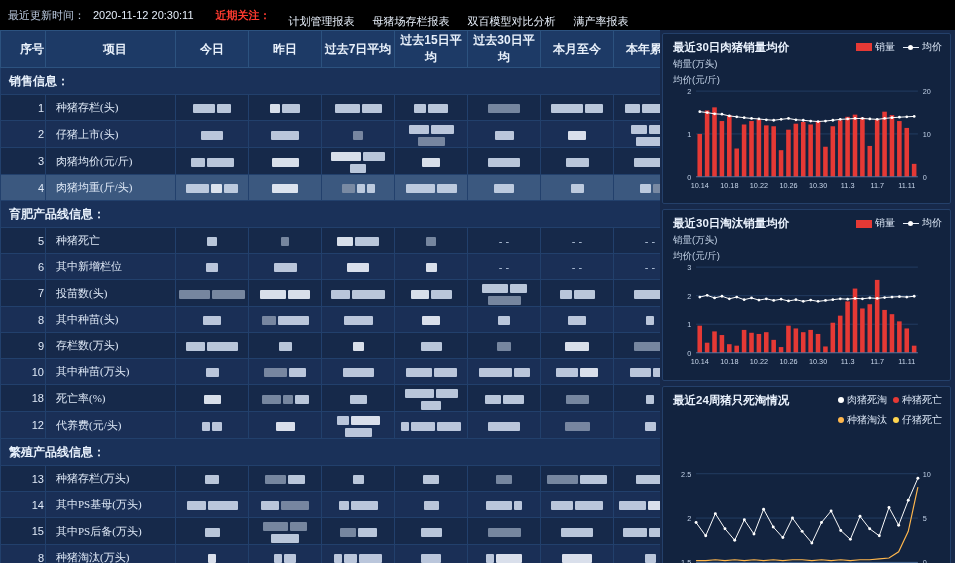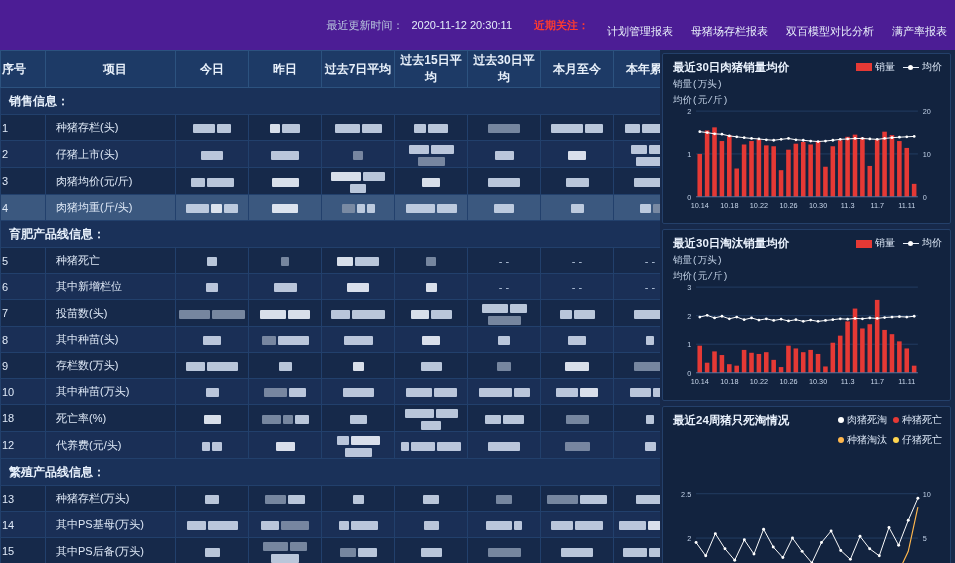--- a/index.html
+++ b/index.html
@@ -1,36 +1,36 @@
 <!DOCTYPE html>
 <html><head>
 <meta charset="utf-8">
 <style>
   html,body{margin:0;padding:0;background:#172a47;}
   body{width:955px;height:563px;overflow:hidden;font-family:"Liberation Sans","DejaVu Sans",sans-serif;color:#dbe6f5;}
   #root{position:relative;width:955px;height:563px;background:#16294a;}
 
   
-  .topbar{height:22px;background:#4c1d95;display:flex;align-items:center;padding:14px 8px;font-size:11px;color:#c9d7ea;gap:8px;white-space:nowrap;justify-content:flex-end;}
+  .topbar{height:22px;background:#000000;display:flex;align-items:center;padding:4px 8px;font-size:11px;color:#c9d7ea;gap:8px;white-space:nowrap;}
   .topbar .upd{color:#b9c8de;}
   .topbar .time{color:#e4edf9;}
   .topbar .focus-label{color:#ff3b30;font-weight:bold;margin-left:14px;}
   .topbar .flink{color:#e8f0fb;margin-left:10px;cursor:pointer;margin-top:12px;}
 
   
   .body-wrap{display:flex;height:541px;}
   .left{width:660px;height:541px;background:#16294a;overflow:hidden;position:relative;}
   .right{width:295px;height:541px;background:#17294a;display:flex;flex-direction:column;gap:5px;padding:3px 4px 0 2px;box-sizing:border-box;}
 
   
   table.grid{border-collapse:collapse;width:655px;table-layout:fixed;font-size:11px;}
   table.grid th{background:#1d3a66;color:#e9f1fb;font-weight:bold;height:30px;border:1px solid #2c527f;font-size:12px;}
   table.grid td{border:1px solid #22406c;height:23px;color:#dfe9f7;}
-  .c-idx{width:42px;text-align:left;}
-  .c-item{width:118px;padding-left:10px;}
+  .c-idx{width:42px;text-align:right;}
+  .c-item{width:118px;padding-left:10px;font-family:Liberation Serif, serif;}
   .c-val{width:70px;text-align:center;}
   tr.section td{background:#1a3159;color:#e8f1fc;font-weight:bold;font-size:12px;height:24px;padding-left:8px;}
   tr.alt td{background:#1a2f56;}
   tr.row td{background:#16294a;}
   tr.sel td{background:#3b587f;}
   .dash{color:#b9c8de;}
 
   
   .blk{display:inline-block;height:9px;border-radius:1px;background:#c8d4e6;margin:0 1px;vertical-align:middle;opacity:.92;}
   .blk.d{background:#7f8ea6;}
@@ -39,21 +39,21 @@
   
   .panel{background:#12233f;border:1px solid #24406a;border-radius:2px;position:relative;box-sizing:border-box;}
   .p1{height:172px;}
   .p2{height:172px;}
   .p3{height:186px;}
   .p-title{font-size:11.5px;font-weight:bold;color:#eaf2fd;padding:6px 0 0 10px;}
   .legend{position:absolute;top:6px;right:8px;display:flex;align-items:center;gap:8px;font-size:10px;color:#dce7f6;}
   .lg-box{width:16px;height:8px;background:#e53935;display:inline-block;margin-right:3px;vertical-align:middle;}
   .lg-line{display:inline-block;width:16px;height:0;border-top:1.5px solid #e8f0fb;position:relative;margin-right:3px;vertical-align:middle;}
   .lg-line:after{content:"";position:absolute;left:5px;top:-3px;width:5px;height:5px;border-radius:50%;background:#fff;}
-  .axis-label{font-size:9.5px;color:#c4d3e7;position:absolute;font-family:Liberation Mono, monospace;}
+  .axis-label{font-size:9.5px;color:#c4d3e7;position:absolute;}
   .chart-area{position:absolute;left:0;top:0;width:100%;height:100%;}
   .p3 .legend{gap:6px;flex-wrap:wrap;width:150px;justify-content:flex-end;}
   .dotleg{display:inline-block;width:6px;height:6px;border-radius:50%;margin-right:3px;vertical-align:middle;}
 </style>
 </head>
 <body>
 
 <div id="root">
 
   <div class="topbar">

